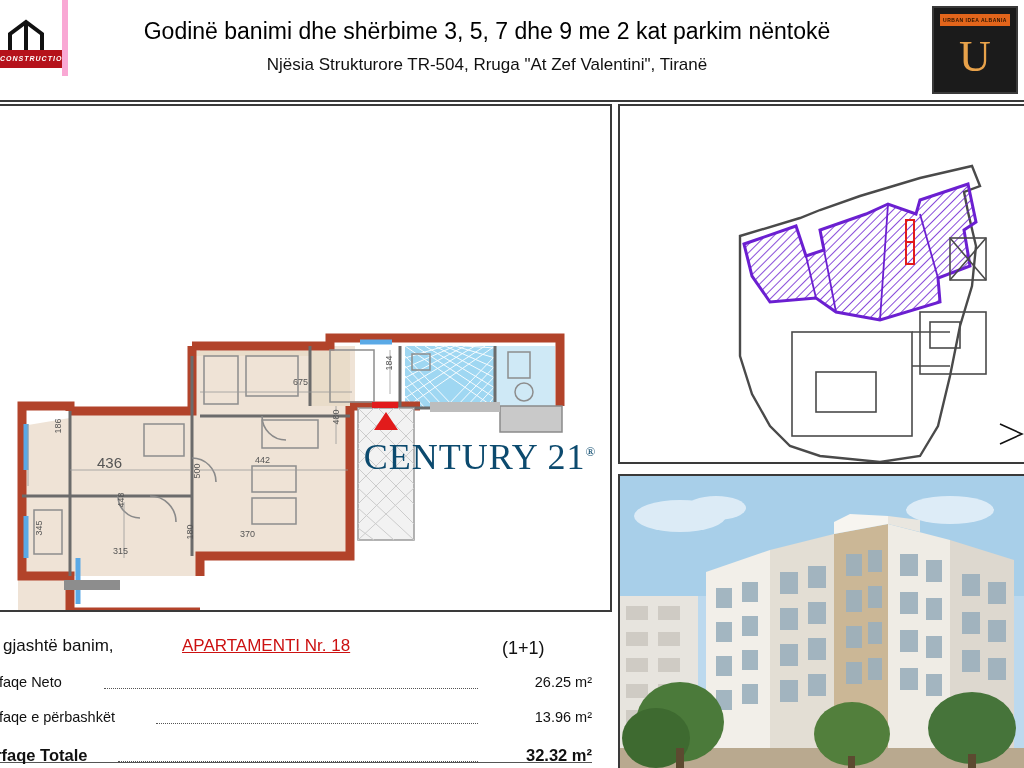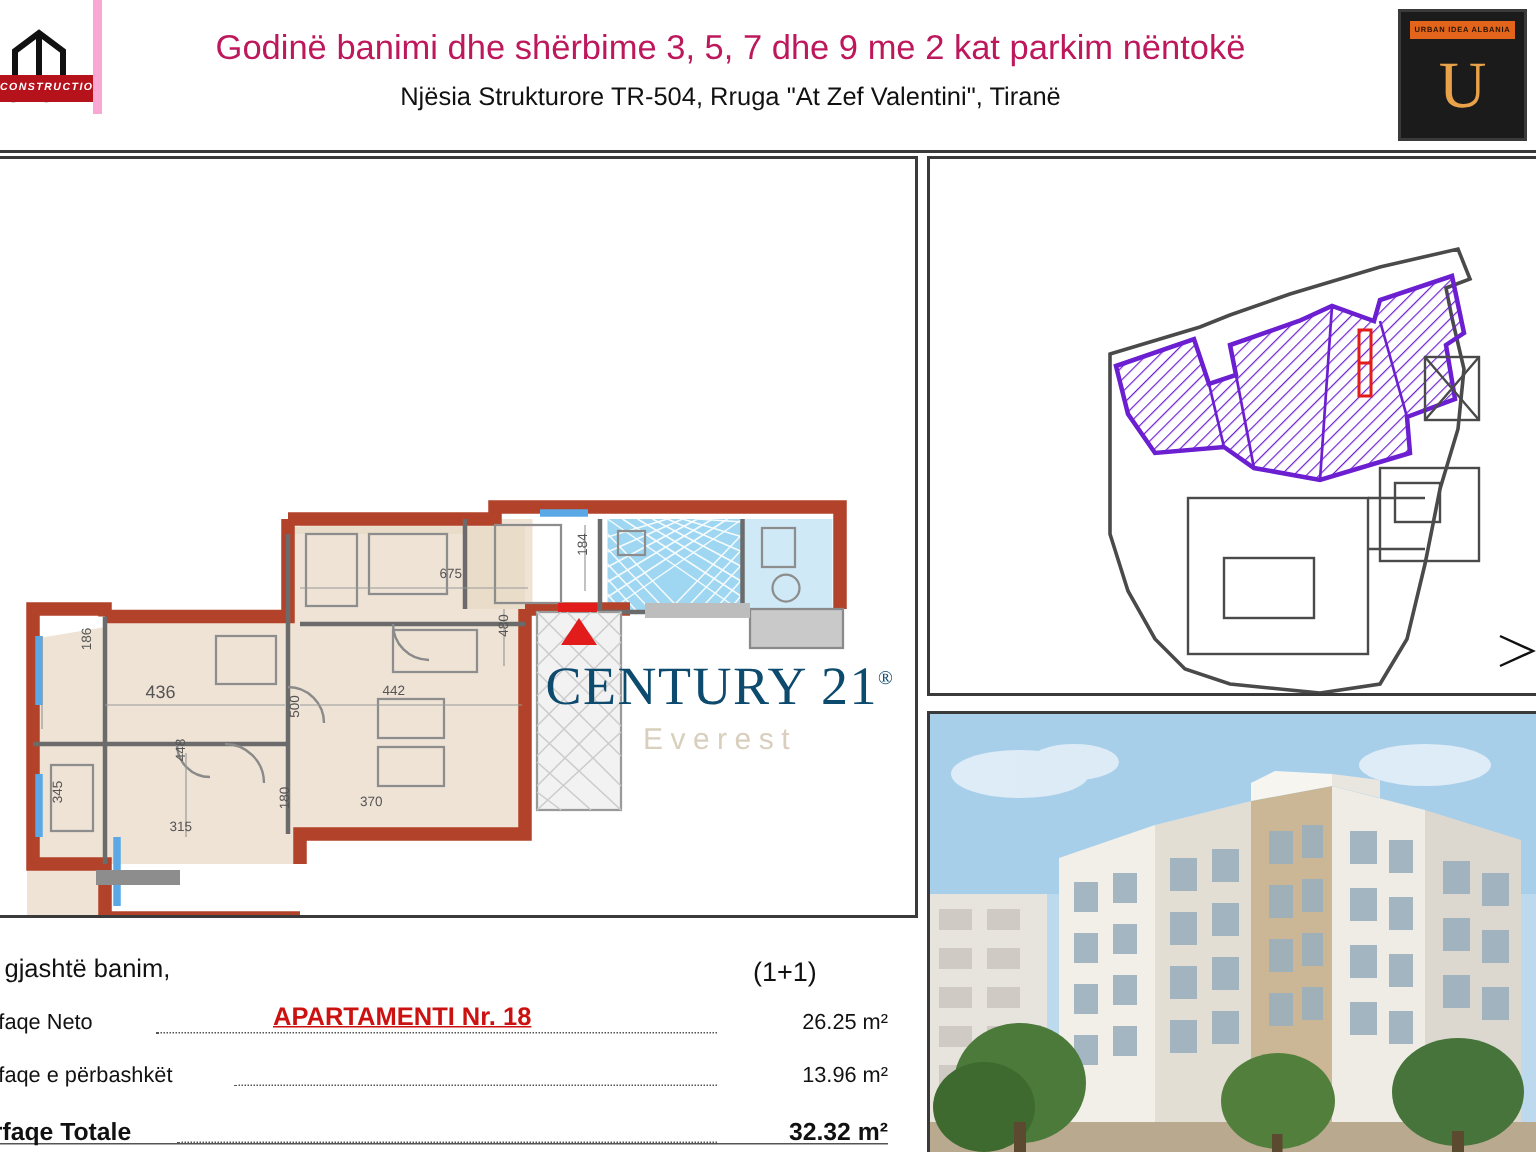--- a/index.html
+++ b/index.html
@@ -65,21 +65,21 @@
   .title-center {
     position: absolute;
     left: 68px; top: 0;
     width: 838px;
     height: 100px;
     text-align: center;
   }
   .title-main {
     margin-top: 18px;
     font-size: 23px;
-    color: #be185d;
+    color: #000000;
     white-space: nowrap;
   }
   .title-sub {
     margin-top: 10px;
     font-size: 17px;
     color: #111;
     white-space: nowrap;
   }
   .logo-right {
     position: absolute;
@@ -207,23 +207,22 @@
     left: 0; top: 0;
     font-size: 17px;
     color: #111;
     white-space: nowrap;
   }
   .legend-head .apt {
     position: absolute;
     left: 196px; top: 0;
     font-size: 17px;
     color: #cc1111;
-    font-weight: bold;
+    font-weight: normal;
     white-space: nowrap;
-    margin-top: 32px;
   }
   .legend-head .apt .u { text-decoration: underline; }
   .legend-head .rooms {
     position: absolute;
     left: 516px; top: 2px;
     font-size: 18px;
     color: #111;
   }
   .legend-rows {
     position: absolute;
@@ -381,32 +380,31 @@
         <line x1="124" y1="396" x2="124" y2="452"></line>
         <line x1="336" y1="300" x2="336" y2="338"></line>
         <line x1="390" y1="244" x2="390" y2="288"></line>
       </g>
     </svg>
 
     <div style="position:absolute;left:293px;top:271px;font-size:9px;color:#555;">675</div>
     <div style="position:absolute;left:381px;top:252px;font-size:9px;color:#555;transform:rotate(-90deg);">184</div>
     <div style="position:absolute;left:328px;top:306px;font-size:9px;color:#555;transform:rotate(-90deg);">480</div>
     <div style="position:absolute;left:255px;top:349px;font-size:9px;color:#555;">442</div>
-    <div style="position:absolute;left:97px;top:348px;font-size:12px;color:#555;">436</div>
+    <div style="position:absolute;left:97px;top:348px;font-size:15px;color:#555;">436</div>
     <div style="position:absolute;left:50px;top:315px;font-size:9px;color:#555;transform:rotate(-90deg);">186</div>
     <div style="position:absolute;left:113px;top:389px;font-size:9px;color:#555;transform:rotate(-90deg);">448</div>
     <div style="position:absolute;left:189px;top:360px;font-size:9px;color:#555;transform:rotate(-90deg);">500</div>
     <div style="position:absolute;left:31px;top:417px;font-size:9px;color:#555;transform:rotate(-90deg);">345</div>
     <div style="position:absolute;left:113px;top:440px;font-size:9px;color:#555;">315</div>
     <div style="position:absolute;left:240px;top:423px;font-size:9px;color:#555;">370</div>
     <div style="position:absolute;left:182px;top:421px;font-size:9px;color:#555;transform:rotate(-90deg);">180</div>
 
     <div class="watermark">
       <div class="w1"><span>CENTURY 21</span><sup>®</sup></div>
-      <div class="w2">Everest</div>
     </div>
 
   </div>
 
   <div class="pos-panel">
 
     <svg width="406" height="340" viewBox="0 0 406 340" style="position:absolute;left:0;top:20px;">
       <defs>
         <pattern id="hatchP" width="6" height="6" patternUnits="userSpaceOnUse" patternTransform="rotate(45)">
           <line x1="0" y1="0" x2="0" y2="6" stroke="#6b1fd1" stroke-width="1.6"></line>

